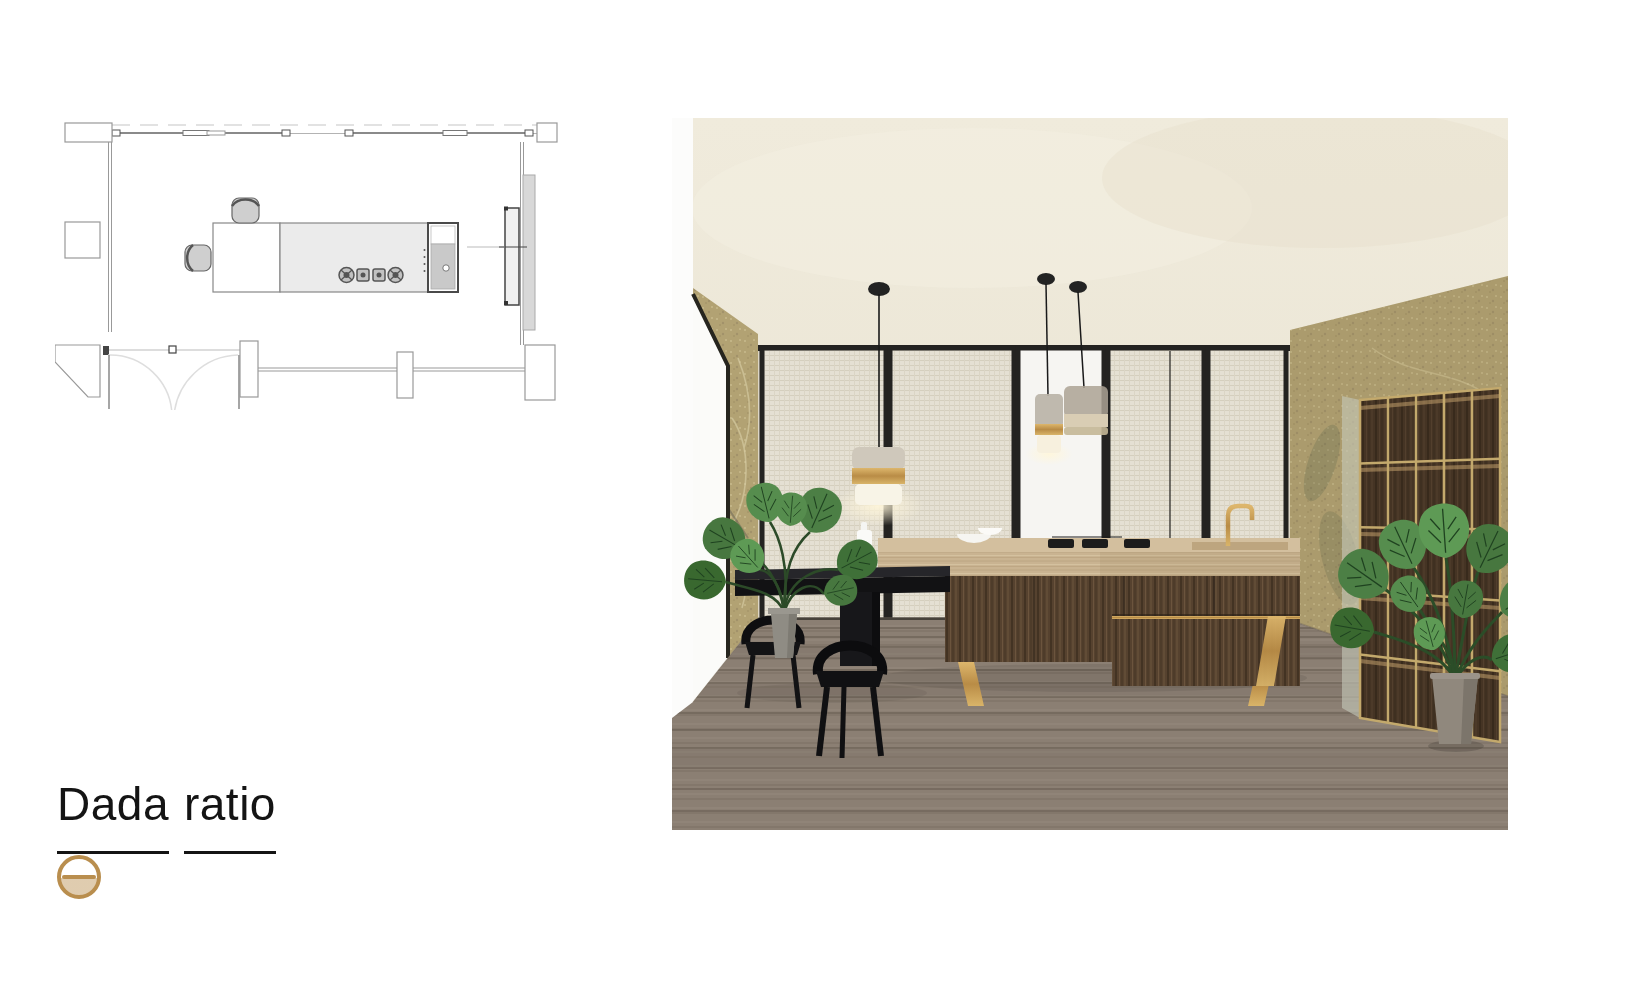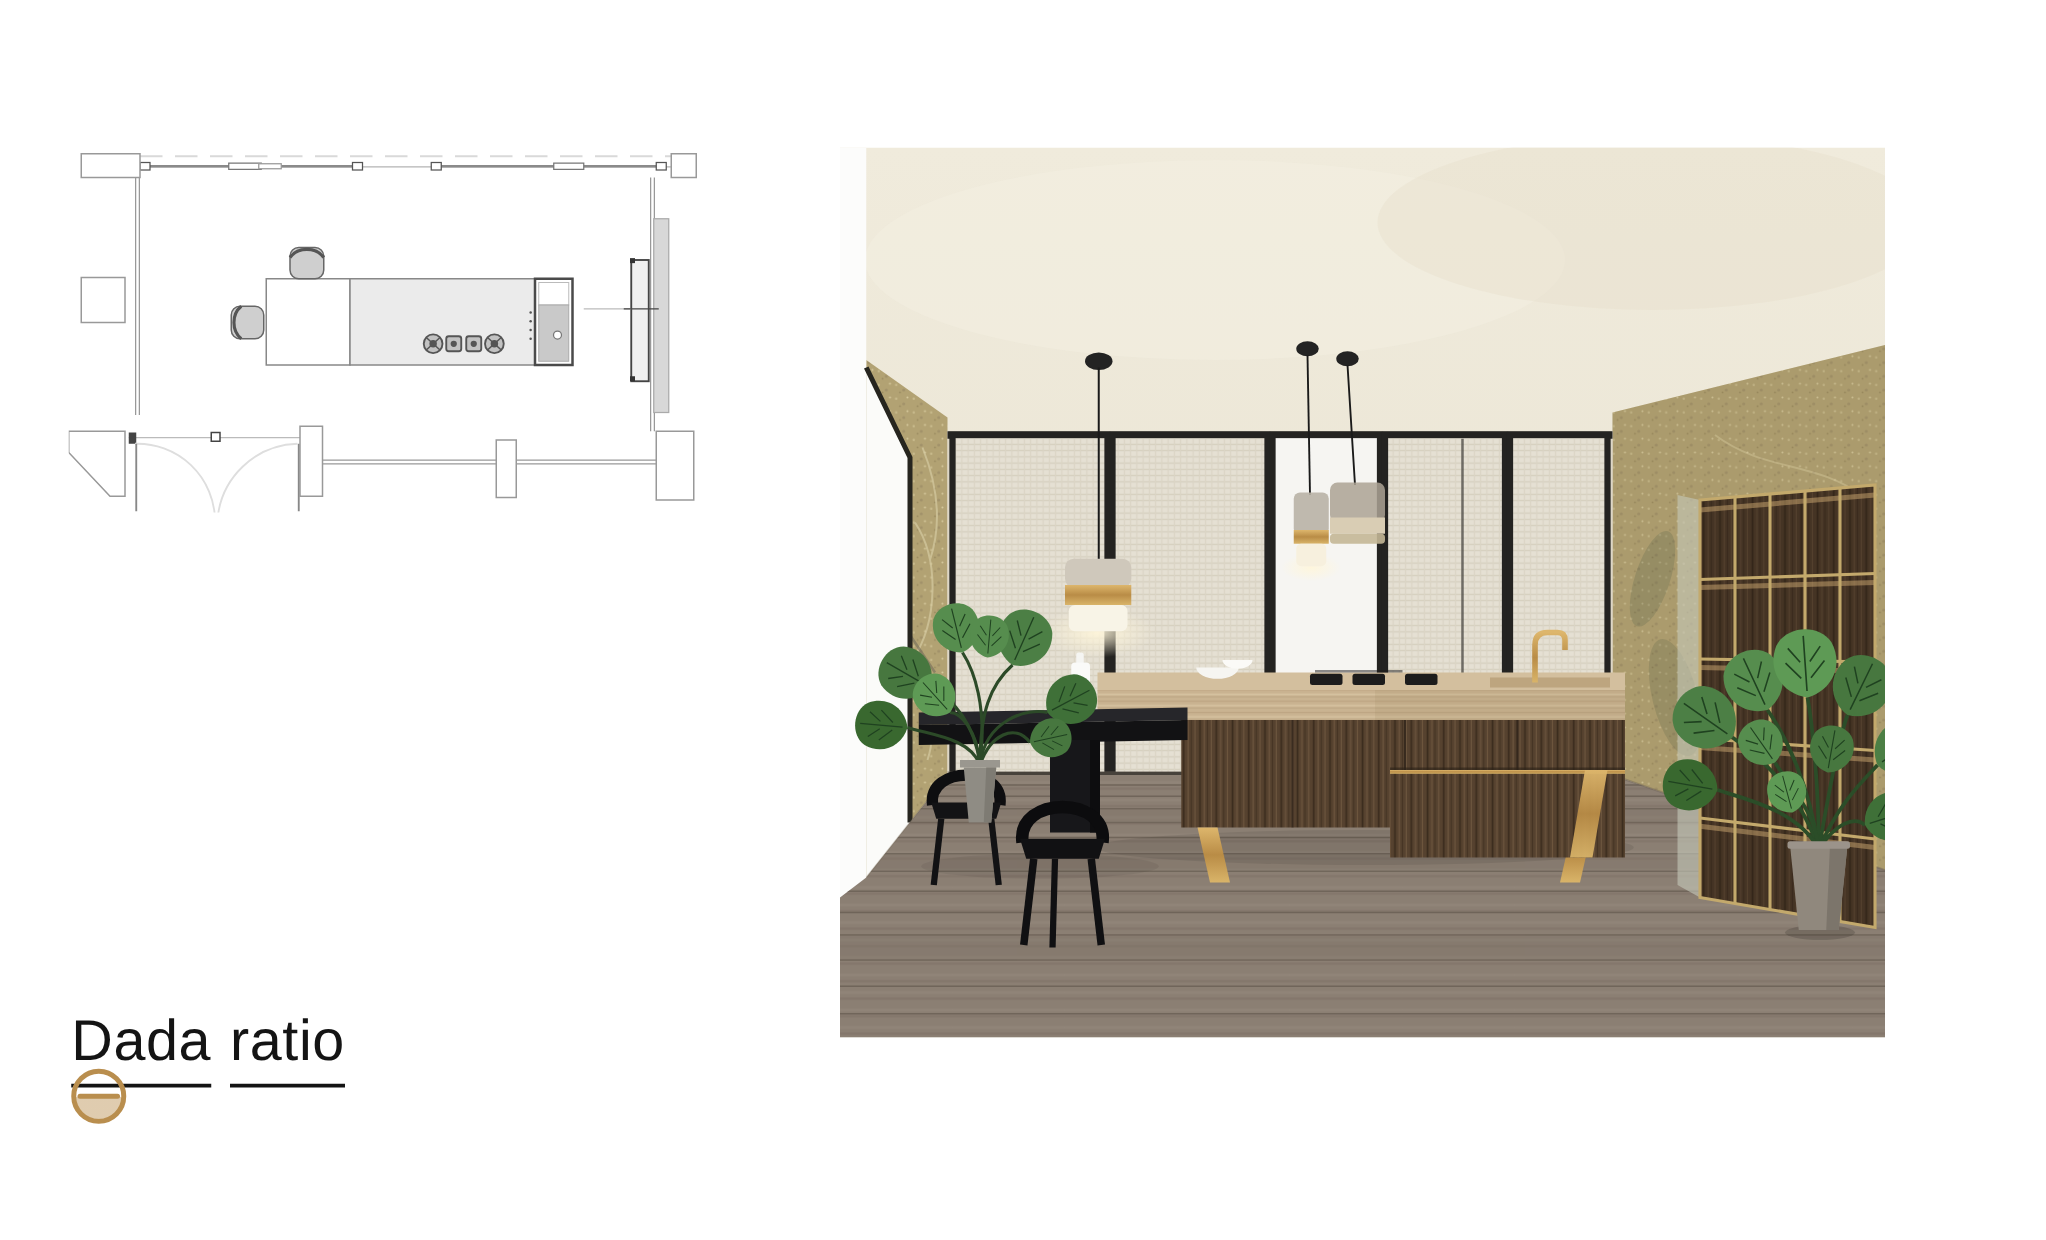--- a/index.html
+++ b/index.html
@@ -14,23 +14,23 @@
   .plan-figure{left:55px;top:110px;width:505px;height:300px;}
   .render-figure{left:672px;top:118px;width:836px;height:712px;}
   .title-block{
     position:absolute;left:57px;top:781px;
     font-size:46px;line-height:1;color:var(--ink,#141414);
     letter-spacing:0.5px;white-space:nowrap;
   }
   .title-word{
     display:inline-block;
     border-bottom:3px solid var(--ink,#141414);
-    padding-bottom:12px;
+    padding-bottom:24px;
   }
-  .title-word + .title-word{margin-left:15px;margin-top:28px;}
+  .title-word + .title-word{margin-left:15px;}
   .brand-logo{
     position:absolute;left:57px;top:855px;
     width:36px;height:36px;border-radius:50%;
     border:4px solid var(--gold,#b98e4e);
     background:linear-gradient(to bottom, rgba(0,0,0,0) 52%, rgba(185,142,78,.45) 52%);
     box-sizing:content-box;
   }
   .logo-bar{
     position:absolute;left:1px;right:1px;top:50%;
     height:4px;margin-top:-2px;

